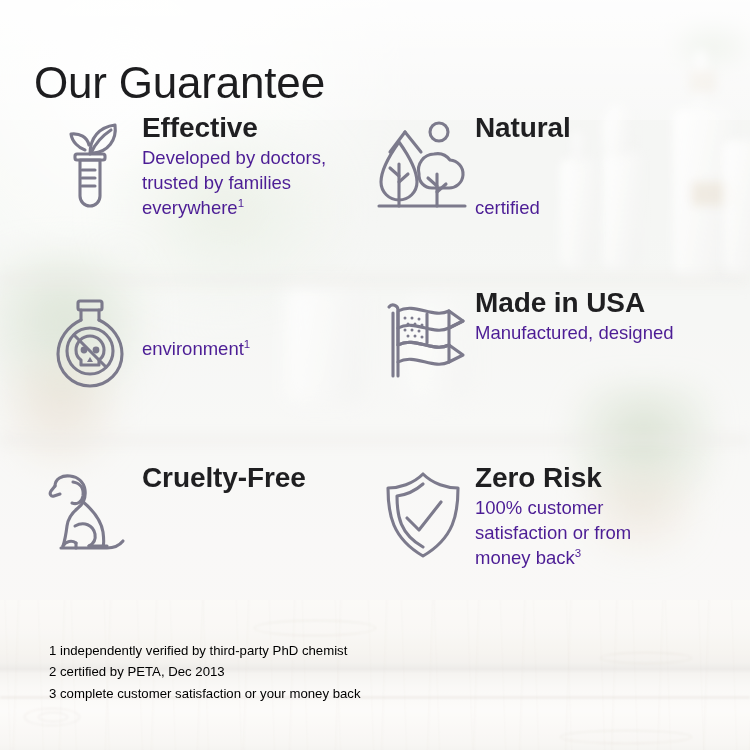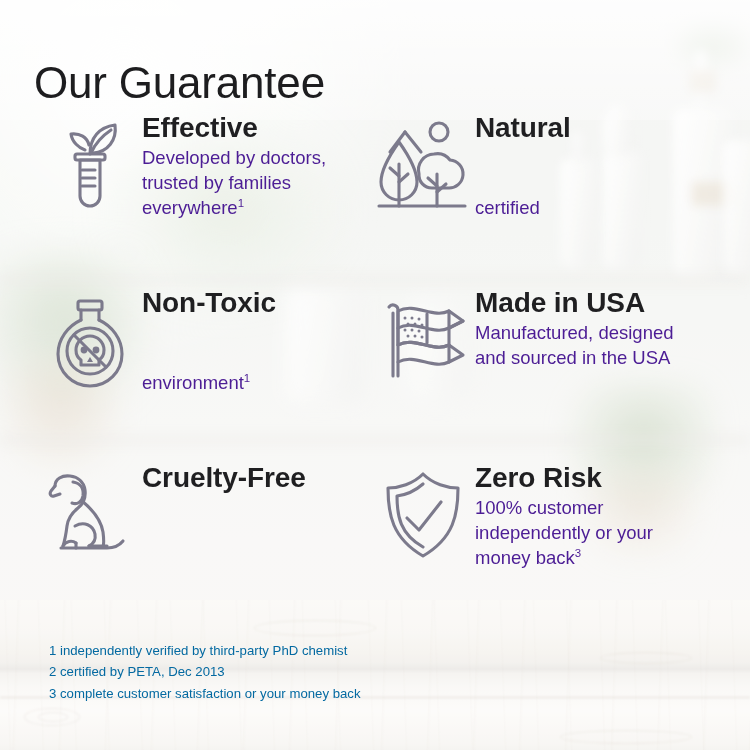--- a/index.html
+++ b/index.html
@@ -253,21 +253,21 @@
     vertical-align: super;
     line-height: 0;
   }
 
   .footnotes {
     position: absolute;
     left: 49px;
     top: 640px;
     font-size: 13.2px;
     line-height: 1.62;
-    color: #0369a1;
+    color: #000000;
     font-family: "Liberation Sans", "DejaVu Sans", sans-serif;
   }
   .footnote { white-space: nowrap; }
 </style>
 </head>
 <body>
 
 <div id="page">
 
   <div class="bg-layer">
@@ -381,21 +381,20 @@
               <path d="M31 27 C18 33, 8 46, 8 61 a32 32 0 0 0 64 0 C72 46, 62 33, 49 27"></path>
               <circle cx="40" cy="58" r="23"></circle>
               <path d="M24 42 L56 74"></path>
               <path d="M40 43 a14 14 0 0 0 -14 14 c0 5 2 8 5 10 v5 h18 v-5 c3 -2 5 -5 5 -10 a14 14 0 0 0 -14 -14 z"></path>
               <circle cx="34" cy="57" r="3.4" fill="#7c7a8c" stroke="none"></circle>
               <circle cx="46" cy="57" r="3.4" fill="#7c7a8c" stroke="none"></circle>
               <path d="M40 64 l-3 5 h6 z" fill="#7c7a8c" stroke="none"></path>
             </svg>
           </div>
           <div class="txt">
-            <div class="feat-title">Non-Toxic</div>
             <p class="feat-desc">
               <br>
               <br>
               <span>environment</span><sup>1</sup>
             </p>
           </div>
         </div>
 
         <div class="cell cell-right">
           <div class="icon-wrap">
@@ -423,21 +422,20 @@
                 <circle cx="33" cy="43" r="1.5"></circle>
                   <circle cx="40" cy="43" r="1.5"></circle>
                   <circle cx="47" cy="44" r="1.5"></circle>
               </g>
             </svg>
           </div>
           <div class="txt">
             <div class="feat-title">Made in USA</div>
             <p class="feat-desc" style="max-width:260px;">
               <span>Manufactured, designed</span><br>
-              <span>and sourced in the USA</span>
             </p>
           </div>
         </div>
       </div>
 
       <div class="row row-3">
 
         <div class="cell cell-left">
           <div class="icon-wrap">
             <svg width="90" height="92" viewBox="0 0 90 92" fill="none" stroke="#7c7a8c" stroke-width="3.1" stroke-linecap="round" stroke-linejoin="round">
@@ -463,21 +461,21 @@
               <path d="M42 6 C32 16, 18 20, 7 20 C7 46, 11 70, 42 88 C73 70, 77 46, 77 20 C66 20, 52 16, 42 6 z"></path>
               <path d="M42 16 C34 23, 24 27, 16 28 C16 48, 19 66, 42 79"></path>
               <path d="M42 79 C65 66, 68 48, 68 28 C64 27.6, 59 26.4, 54 24.4" opacity="0"></path>
               <path d="M26 50 L38 62 L60 34"></path>
             </svg>
           </div>
           <div class="txt">
             <div class="feat-title">Zero Risk</div>
             <p class="feat-desc">
               <span>100% customer</span><br>
-              <span>independently or your</span><br>
+              <span>satisfaction or from</span><br>
               <span>money back</span><sup>3</sup>
             </p>
           </div>
         </div>
       </div>
 
     </div>
 
     <div class="footnotes">
       <div class="footnote">1 independently verified by third-party PhD chemist</div>

